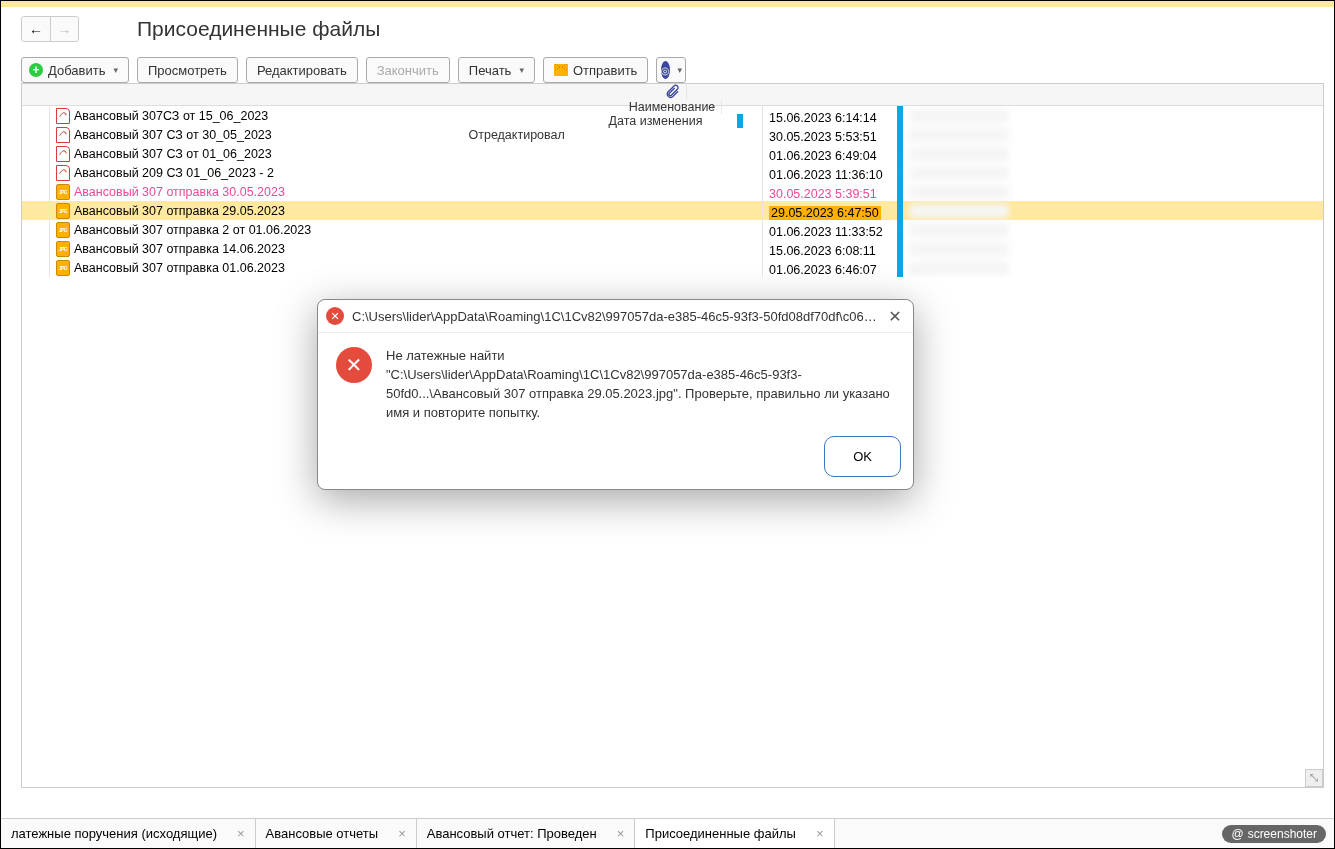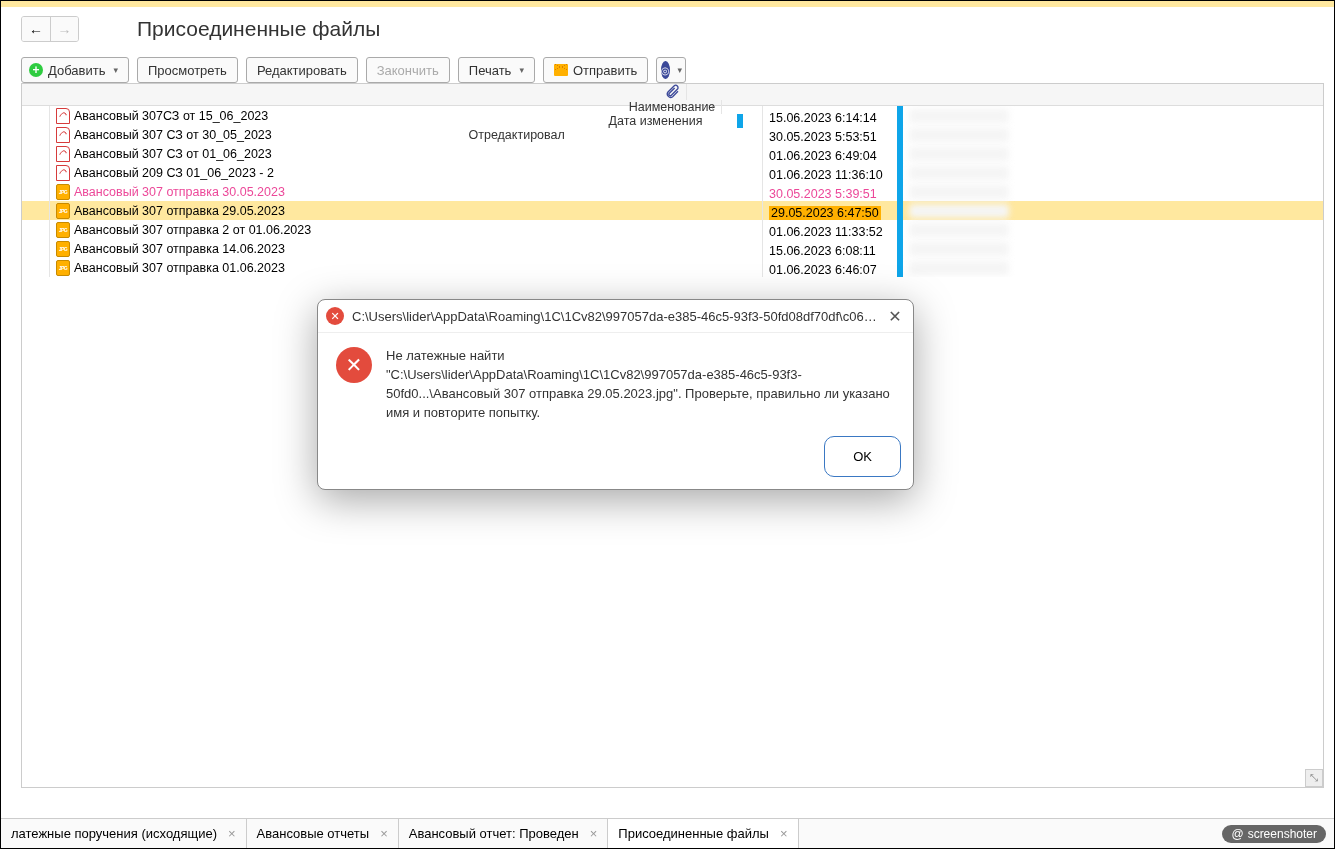--- a/index.html
+++ b/index.html
@@ -41,21 +41,21 @@
   .file-icon { width: 14px; height: 16px; display:inline-block; position:relative; flex-shrink:0; }
   .file-icon.pdf { border: 1.5px solid #d63b3b; border-top-right-radius: 4px; }
   .file-icon.pdf::after { content:""; position:absolute; inset:3px; border-radius:50%; border: 1.5px solid #d63b3b; border-bottom-color: transparent; border-right-color: transparent; transform: rotate(45deg); }
   .file-icon.jpg { background: #ffb000; border: 1px solid #c78a00; border-radius: 2px; }
   .file-icon.jpg::after { content:"JPG"; position:absolute; inset:0; font-size:5px; color:#fff; font-weight:bold; display:flex; align-items:center; justify-content:center; letter-spacing:-0.5px; }
   .blur-box { background: #f5f5f5; filter: blur(3px); width: 100px; height: 14px; border-radius: 3px; }
 
   .scroll-corner { position:absolute; bottom:0; right:0; width:18px; height:18px; background:#eee; border:1px solid #ccc; display:flex; align-items:center; justify-content:center; font-size:10px; color:#777; }
 
   .tabs-bar { position:absolute; left:0; right:0; bottom:0; height:30px; border-top:1px solid #ccc; background:#fafafa; display:flex; overflow:hidden; }
-  .tab { border-right:1px solid #ccc; padding:0 10px; display:flex; align-items:center; gap:11px; font-size:13px; height:100%; white-space:nowrap; }
+  .tab { border-right:1px solid #ccc; padding:0 10px; display:flex; align-items:center; gap:20px; font-size:13px; height:100%; white-space:nowrap; }
   .tab.active { background:#fff; }
   .tab .close-x { color:#999; cursor:pointer; font-size:13px; }
   .watermark { position:absolute; right:8px; bottom:5px; background:#666; color:#fff; border-radius:10px; padding:2px 9px; font-size:12px; display:flex; align-items:center; gap:4px; }
 
   .dialog { position:absolute; top:298px; left:316px; width:597px; background:#fff; border:1px solid #888; border-radius:8px; box-shadow: 0 10px 40px rgba(0,0,0,0.35); overflow:hidden; }
   .dlg-title { display:flex; align-items:center; padding:6px 8px; gap:8px; border-bottom: 1px solid #eee; }
   .dlg-x-red { width:18px; height:18px; border-radius:50%; background:#e34b3d; display:flex; align-items:center; justify-content:center; color:#fff; font-size:11px; }
   .dlg-title-text { flex:1; font-size:13px; color:#333; overflow:hidden; white-space:nowrap; text-overflow:ellipsis; }
   .dlg-close { width:20px; height:20px; display:flex; align-items:center; justify-content:center; color:#555; cursor:pointer; font-size:16px; }
   .dlg-body { display:flex; padding: 14px 18px 8px 18px; gap:14px; }

